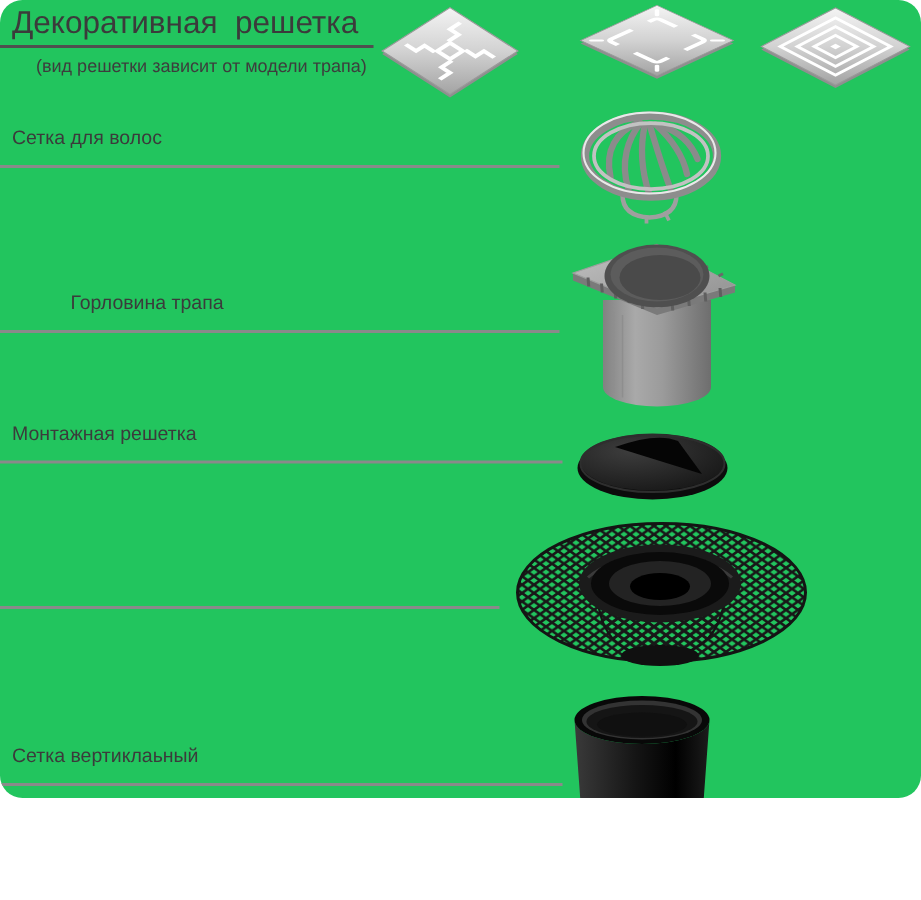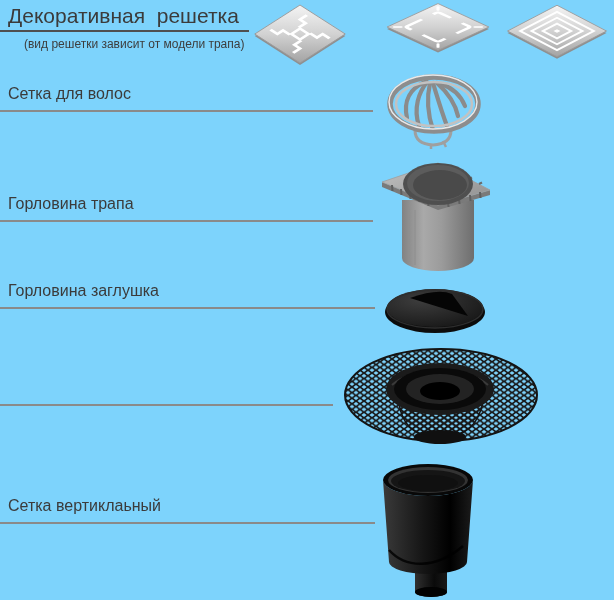--- a/index.html
+++ b/index.html
@@ -1,28 +1,28 @@
 <!DOCTYPE html>
 <html><head>
 <meta charset="utf-8">
 <style>
   * { margin: 0; padding: 0; box-sizing: border-box; }
   html, body { background: #ffffff; }
   body { width: 614px; height: 600px; font-family: "Liberation Sans", sans-serif; }
-  #stage { position: relative; width: 614px; height: 600px; background: #7dd3fc; overflow: hidden; }
-  .lbl  { position: absolute; left: 8px; color: #3b3b3b; font-size: 16px; line-height: 1.15; white-space: pre; }
+  #stage { position: relative; width: 614px; height: 532px; background: #22c55e; overflow: hidden; border-radius: 15px; }
+  .lbl  { position: absolute; left: 8px; color: #3b3b3b; font-size: 13px; line-height: 1.15; white-space: pre; }
   .note { position: absolute; left: 24px; color: #3d3d3d; font-size: 12px; white-space: pre; }
   .line { position: absolute; left: 0; height: 2px; background: #8a8a8a; }
   .line.dark { background: #4f4f4f; }
   .art  { position: absolute; }
   .lbl1 { top: 4px;   font-size: 21px; }
   .line1{ top: 30px;  width: 249px; }
   .note1{ top: 37px; }
   .lbl2 { top: 85px; }   .line2{ top: 110px; width: 373px; }
-  .lbl3 { top: 195px; }  .line3{ top: 220px; width: 373px; }
+  .lbl3 { top: 195px; margin-left: 39px; }  .line3{ top: 220px; width: 373px; }
   .lbl4 { top: 282px; }  .line4{ top: 307px; width: 375px; }
   .lbl5 { top: 379px; }  .line5{ top: 404px; width: 333px; }
   .lbl6 { top: 497px; }  .line6{ top: 522px; width: 375px; }
   .art-grates   { left: 250px; top: 0; }
   .art-strainer { left: 385px; top: 68px; }
   .art-neck     { left: 375px; top: 150px; }
   .art-plug     { left: 380px; top: 282px; }
   .art-flange   { left: 340px; top: 345px; }
   .art-siphon   { left: 375px; top: 450px; }
 </style>
@@ -148,21 +148,21 @@
           <path d="M84,24 L87,22.5"></path>
           <path d="M94,29 L97,27.5"></path>
           <path d="M104,34 L107,32.5"></path>
       </g>
       <ellipse cx="63" cy="34" rx="35" ry="21" fill="#4f4f4f"></ellipse>
       <ellipse cx="63" cy="33" rx="31" ry="18" fill="#5c5c5c"></ellipse>
       <ellipse cx="65" cy="35" rx="27" ry="15" fill="#4a4a4a"></ellipse>
     </svg>
   </div>
 
-  <div class="lbl lbl4">Горловина заглушка</div>
+  <div class="lbl lbl4">Монтажная решетка</div>
   <div class="line line4"></div>
 
   <div class="art art-plug">
     <svg width="110" height="54" viewBox="0 0 110 54">
       <defs>
         <radialGradient id="plugG" cx="0.35" cy="0.3" r="0.9">
           <stop offset="0" stop-color="#3d3d3d"></stop>
             <stop offset="1" stop-color="#121212"></stop>
         </radialGradient>
       </defs>

